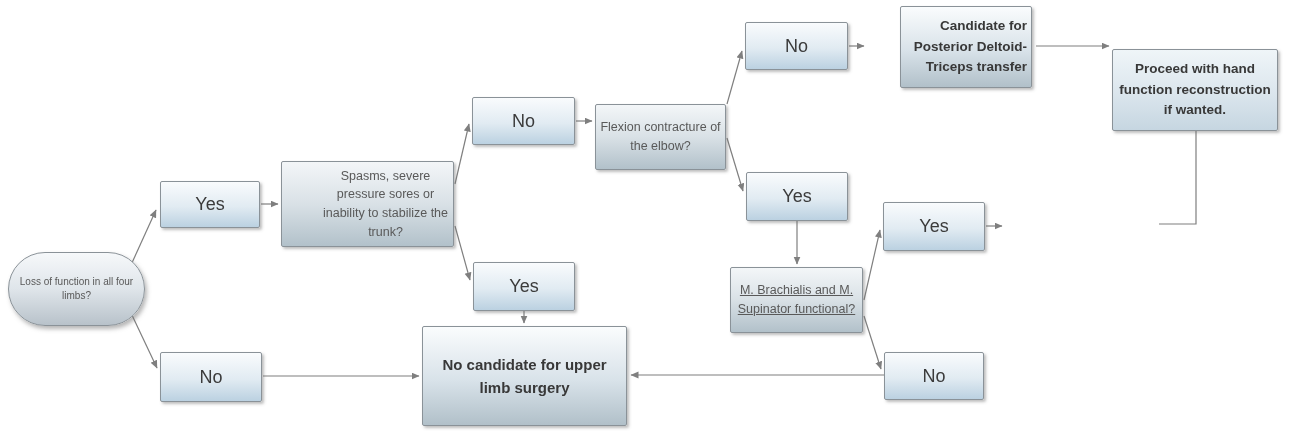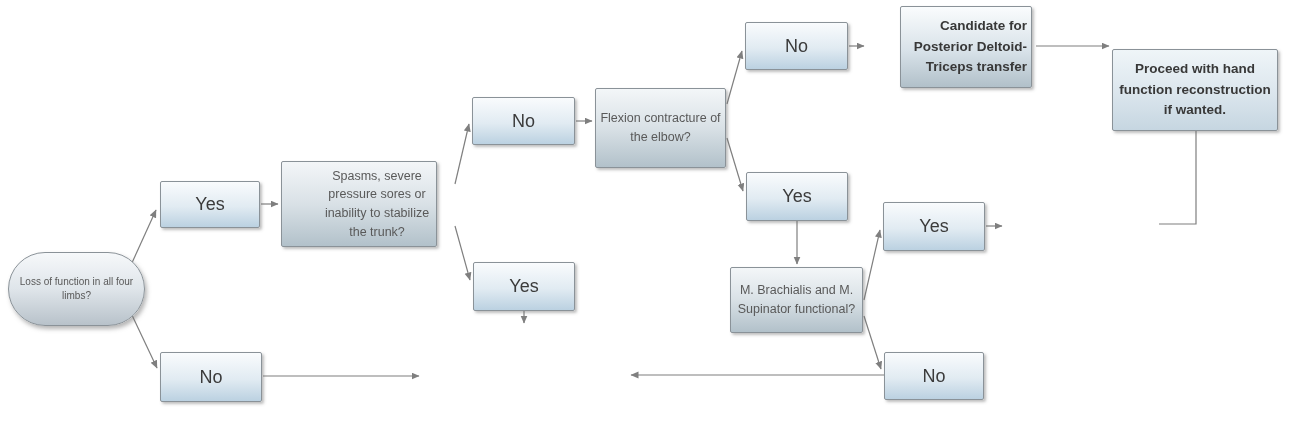--- a/index.html
+++ b/index.html
@@ -68,37 +68,38 @@
     <line x1="263" y1="376" x2="419" y2="376" marker-end="url(#arr)"></line>
     <line x1="884" y1="375" x2="631" y2="375" marker-end="url(#arr)"></line>
   </svg>
 
   <div class="node terminal" style="left:8px; top:252px; width:137px; height:74px;">Loss of function in all four limbs?</div>
 
   <div class="node branch" style="left:160px; top:181px; width:100px; height:47px;">Yes</div>
 
   <div class="node branch" style="left:160px; top:352px; width:102px; height:50px;">No</div>
 
-  <div class="node decision" style="left:281px; top:161px; width:156px; height:86px;padding-left:40px;">Spasms, severe pressure sores or inability to stabilize the trunk?</div>
+  <div class="node decision" style="left:281px; top:161px; width:173px; height:86px;padding-left:40px;">Spasms, severe pressure sores or inability to stabilize the trunk?</div>
 
   <div class="node branch" style="left:472px; top:97px; width:103px; height:48px;">No</div>
 
   <div class="node branch" style="left:473px; top:262px; width:102px; height:49px;">Yes</div>
 
-  <div class="node decision" style="left:595px; top:88px; width:131px; height:80px;">Flexion contracture of the elbow?</div>
+  <div class="node decision" style="left:595px; top:104px; width:131px; height:66px;">Flexion contracture of the elbow?</div>
 
   <div class="node branch" style="left:745px; top:22px; width:103px; height:48px;">No</div>
 
   <div class="node branch" style="left:746px; top:172px; width:102px; height:49px;">Yes</div>
 
   <div class="node outcome" style="left:900px; top:6px; width:132px; height:82px;text-align:right;">Candidate for Posterior Deltoid-Triceps transfer</div>
 
   <div class="node outcome light" style="left:1112px; top:6px; width:166px; height:82px;margin-top:43px;">Proceed with hand function reconstruction if wanted.</div>
 
-  <div class="node decision" style="left:730px; top:267px; width:133px; height:66px;">M. Brachialis and M. Supinator functional?</div>
+  <div class="node decision" style="left:730px; top:267px; width:133px; height:66px;text-decoration:underline;">M. Brachialis and M. Supinator functional?</div>
 
   <div class="node branch" style="left:883px; top:202px; width:102px; height:49px;">Yes</div>
 
 
+  <div class="node outcome big" style="left:422px; top:326px; width:205px; height:100px;">No candidate for upper limb surgery</div>
 
   <div class="node branch" style="left:884px; top:352px; width:100px; height:48px;">No</div>
 
 </div>
 
 </body></html>

